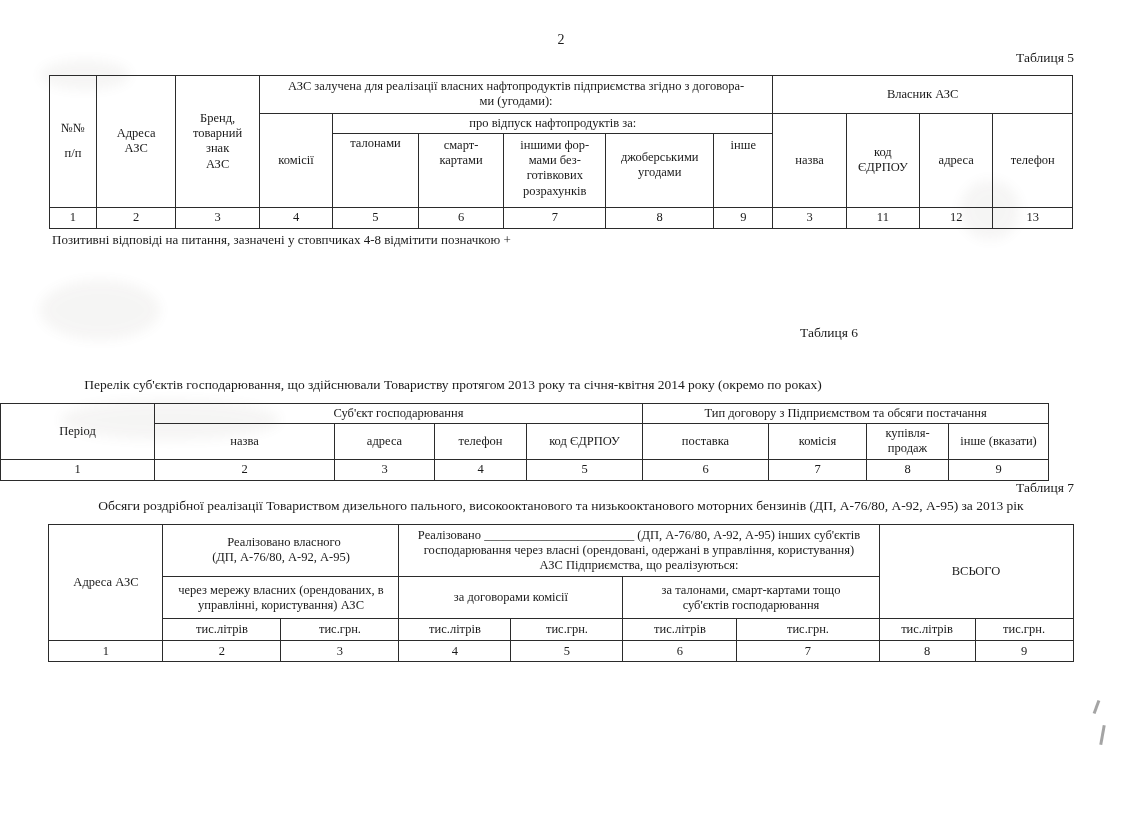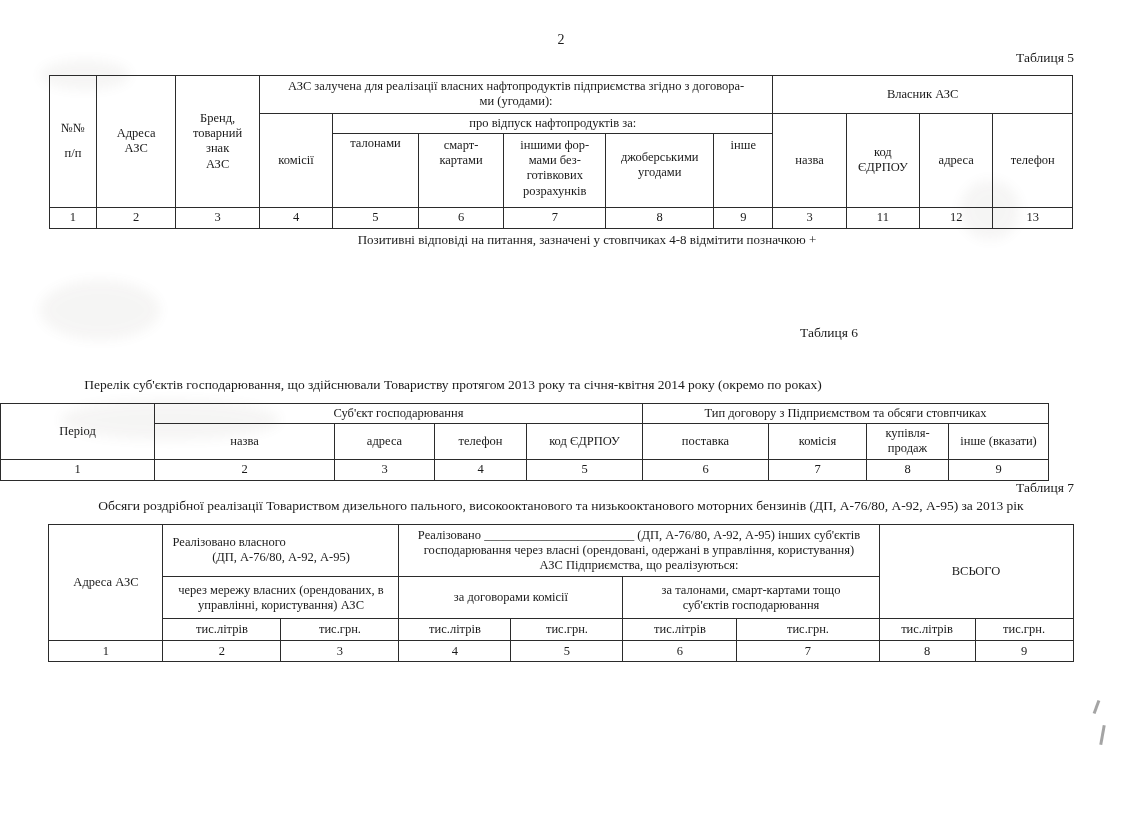--- a/index.html
+++ b/index.html
@@ -53,21 +53,20 @@
     line-height: 1.22;
   }
   .numrow td {
     height: 16px;
     font-size: 12.5px;
   }
   .note {
     font-size: 13px;
     padding-left: 52px;
     margin-top: 3px;
-    text-align: center;
   }
   
   #block5 {
     position: absolute;
     top: 50px;
     left: 0;
     width: 1122px;
   }
   #table5 {
     width: 1024px;
@@ -232,21 +231,21 @@
         <col style="width:116px">
         <col style="width:126px">
         <col style="width:98px">
         <col style="width:82px">
         <col style="width:100px">
       </colgroup>
       <tbody>
         <tr>
           <td rowspan="2">Період</td>
           <td colspan="4">Суб'єкт господарювання</td>
-          <td colspan="4">Тип договору з Підприємством та обсяги стовпчиках</td>
+          <td colspan="4">Тип договору з Підприємством та обсяги постачання</td>
         </tr>
         <tr style="height:36px">
           <td>назва</td>
           <td>адреса</td>
           <td>телефон</td>
           <td>код ЄДРПОУ</td>
           <td>поставка</td>
           <td>комісія</td>
           <td>
             <div>купівля-</div>
@@ -284,21 +283,21 @@
         <col style="width:112px">
         <col style="width:114px">
         <col style="width:142px">
         <col style="width:96px">
         <col style="width:98px">
       </colgroup>
       <tbody>
         <tr>
           <td rowspan="3">Адреса АЗС</td>
           <td colspan="2" style="height:44px">
-            <div style="text-align:left; padding-left:6px">Реалізовано власного</div>
+            <div style="text-align:center; padding-left:6px">Реалізовано власного</div>
             <div>(ДП, А-76/80, А-92, А-95)</div>
           </td>
           <td colspan="4" class="cell-pad">
             <div>Реалізовано ________________________ (ДП, А-76/80, А-92, А-95) інших суб'єктів</div>
             <div>господарювання через власні (орендовані, одержані в управління, користування)</div>
             <div>АЗС Підприємства, що реалізуються:</div>
           </td>
           <td colspan="2" rowspan="2">ВСЬОГО</td>
         </tr>
         <tr style="height:42px">

